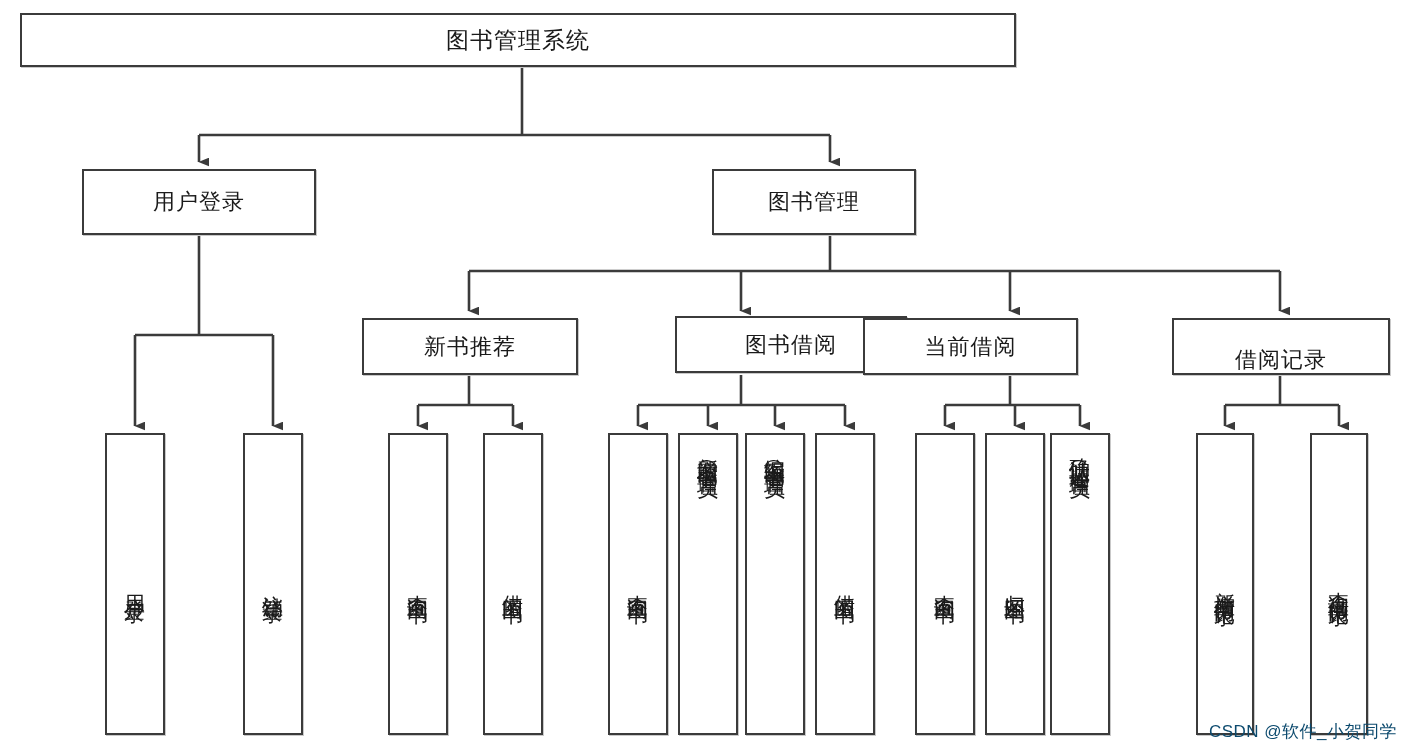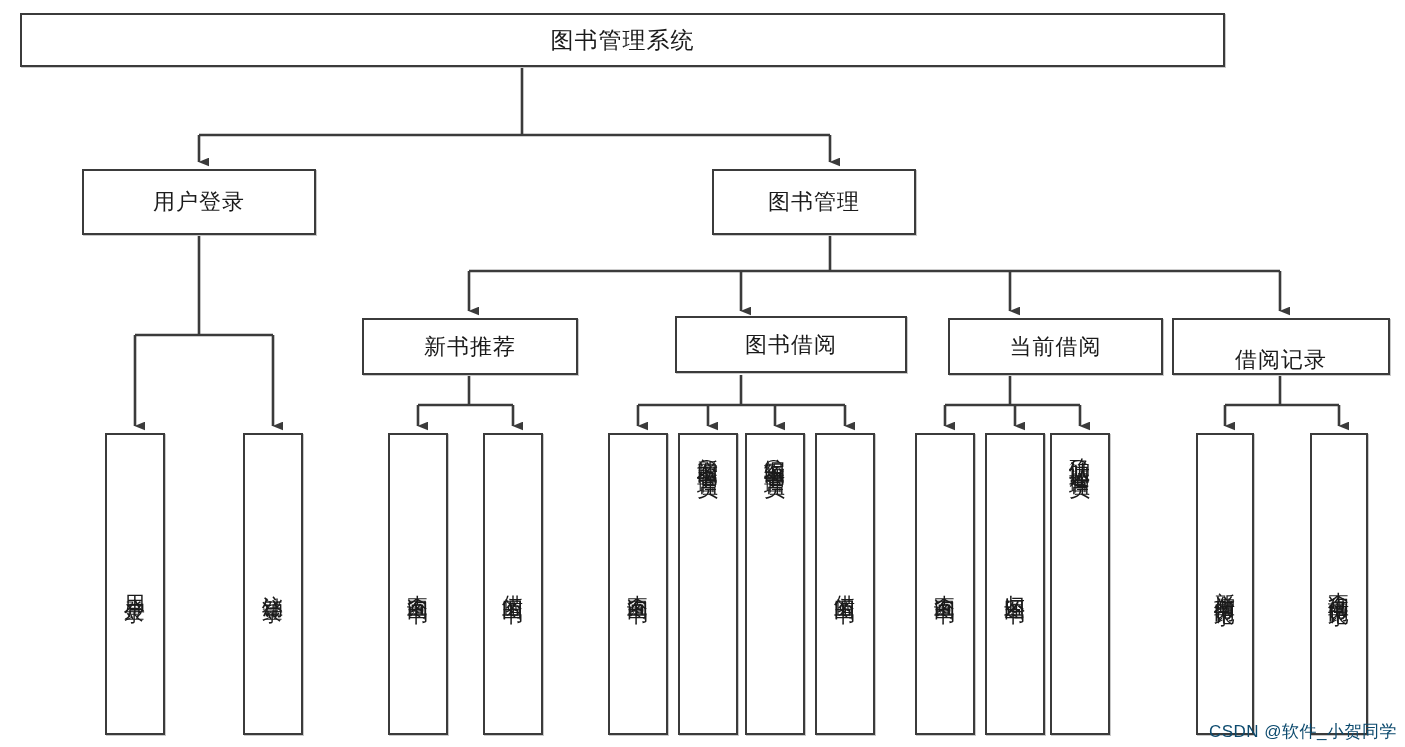--- a/index.html
+++ b/index.html
@@ -126,38 +126,38 @@
       <path d="M1080,405 L1080,426" marker-end="url(#arrowhead)"></path>
 
       <path d="M1280,375 L1280,405"></path>
       <path d="M1225,405 L1339,405"></path>
       <path d="M1225,405 L1225,426" marker-end="url(#arrowhead)"></path>
       <path d="M1339,405 L1339,426" marker-end="url(#arrowhead)"></path>
 
     </g>
   </svg>
 
-  <div class="node h root" style="left:20px; top:13px; width:1205px; height:54px;">
+  <div class="node h root" style="left:20px; top:13px; width:996px; height:54px;">
     <span class="lbl">图书管理系统</span>
   </div>
 
   <div class="node h" style="left:82px; top:169px; width:234px; height:66px;">
     <span class="lbl">用户登录</span>
   </div>
   <div class="node h" style="left:712px; top:169px; width:204px; height:66px;">
     <span class="lbl">图书管理</span>
   </div>
 
   <div class="node h" style="left:362px; top:318px; width:216px; height:57px;align-items:center;">
     <span class="lbl">新书推荐</span>
   </div>
   <div class="node h" style="left:632px; top:316px; width:232px; height:57px;margin-left:43px;">
     <span class="lbl">图书借阅</span>
   </div>
-  <div class="node h" style="left:948px; top:318px; width:215px; height:57px;">
+  <div class="node h" style="left:863px; top:318px; width:215px; height:57px;">
     <span class="lbl">当前借阅</span>
   </div>
   <div class="node h" style="left:1172px; top:318px; width:218px; height:57px;align-items:flex-end;">
     <span class="lbl">借阅记录</span>
   </div>
 
   <div class="node v center" style="left:105px; top:433px; width:60px; height:302px;">
     <span class="lbl">用户登录</span>
   </div>
   <div class="node v center" style="left:243px; top:433px; width:60px; height:302px;">

